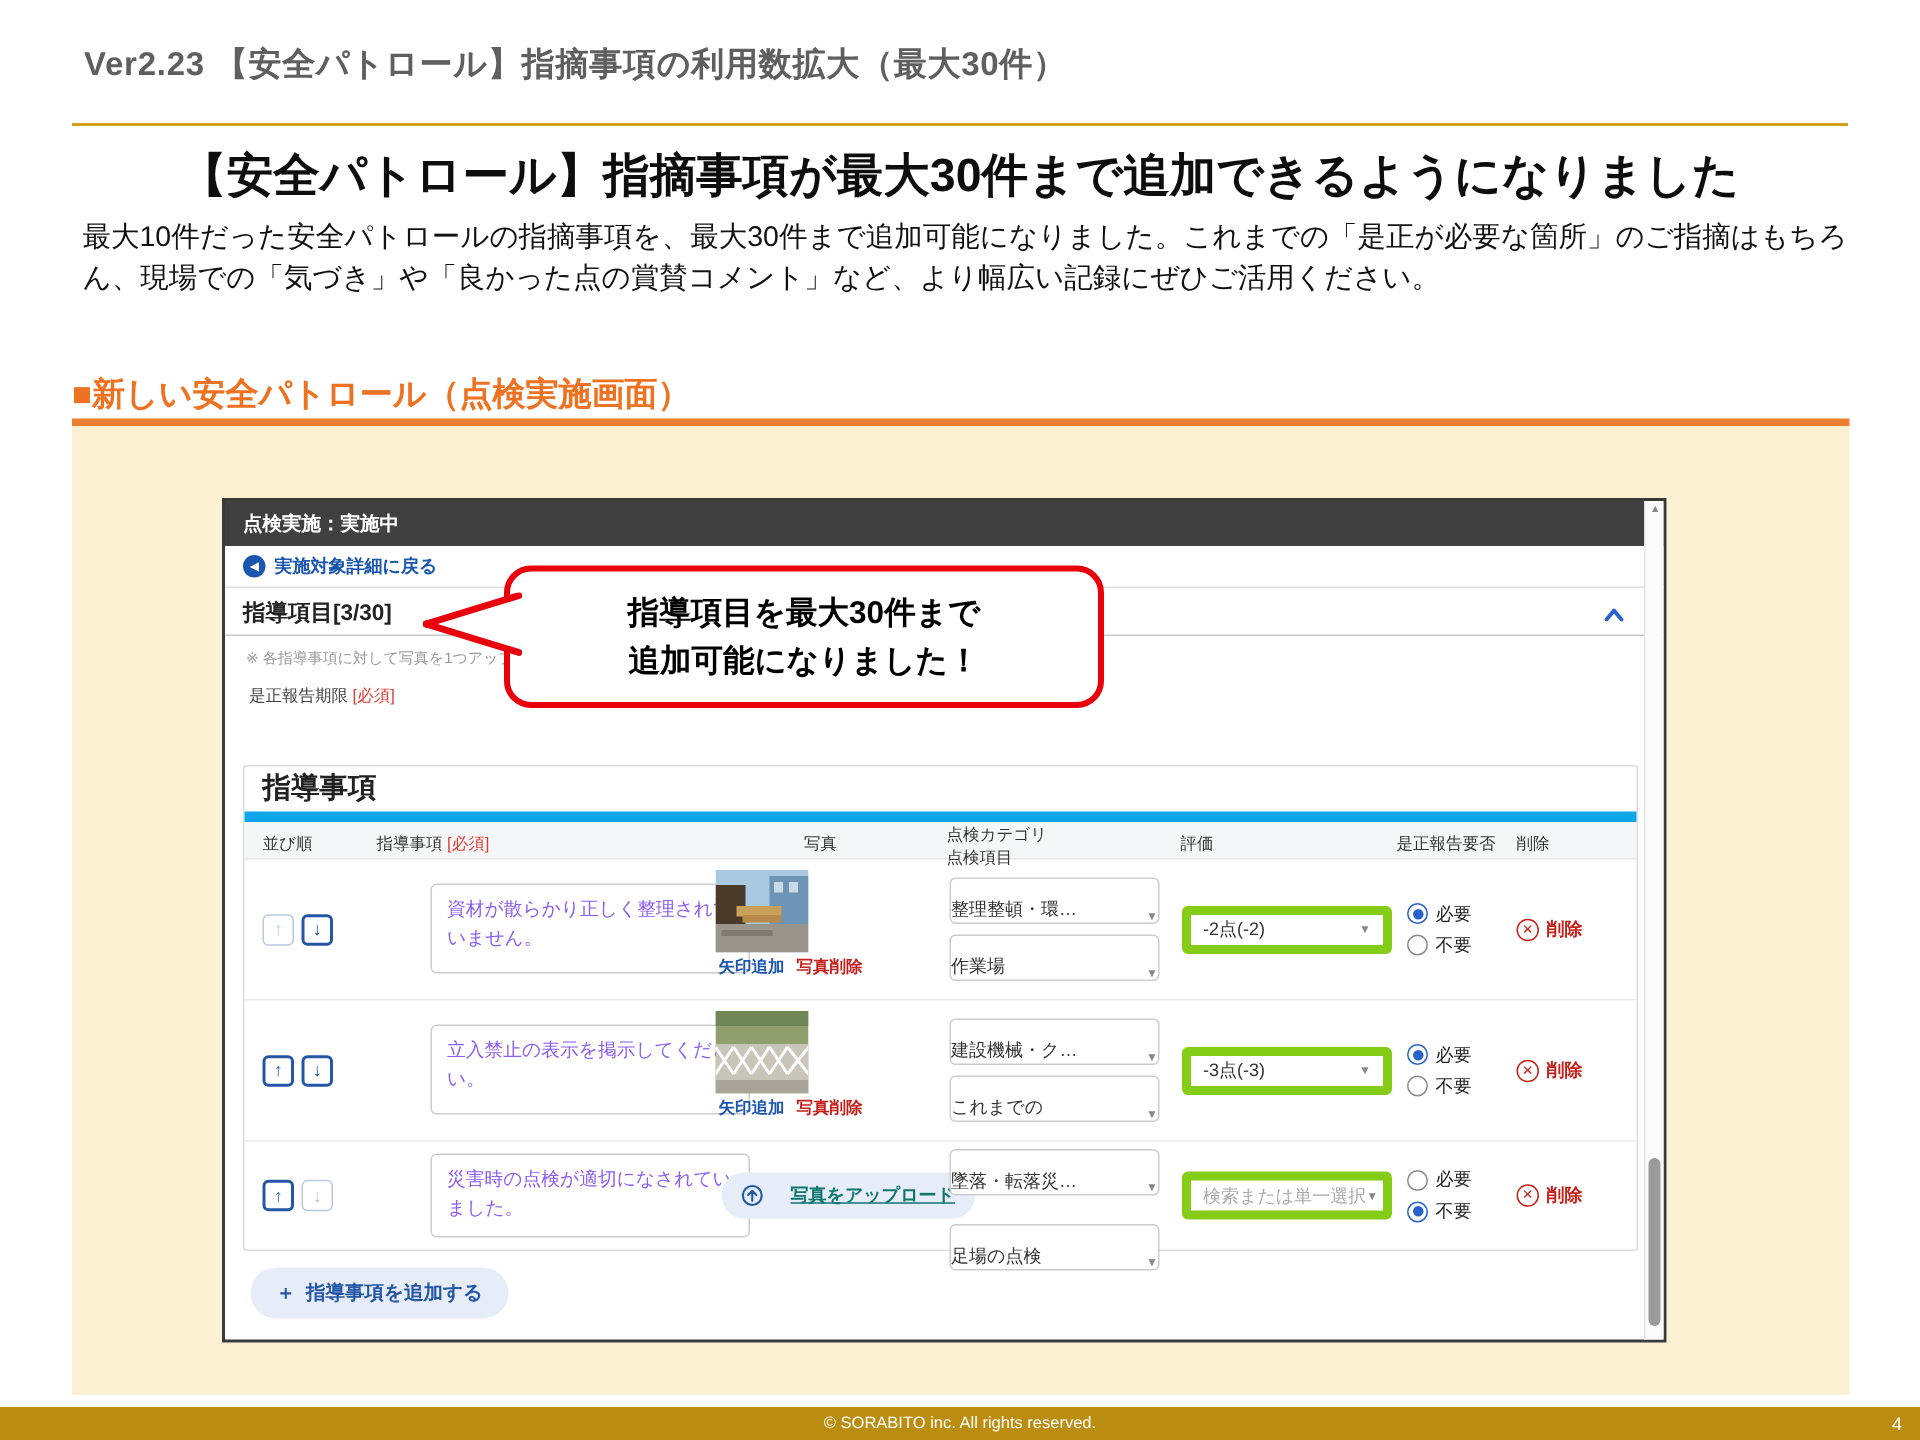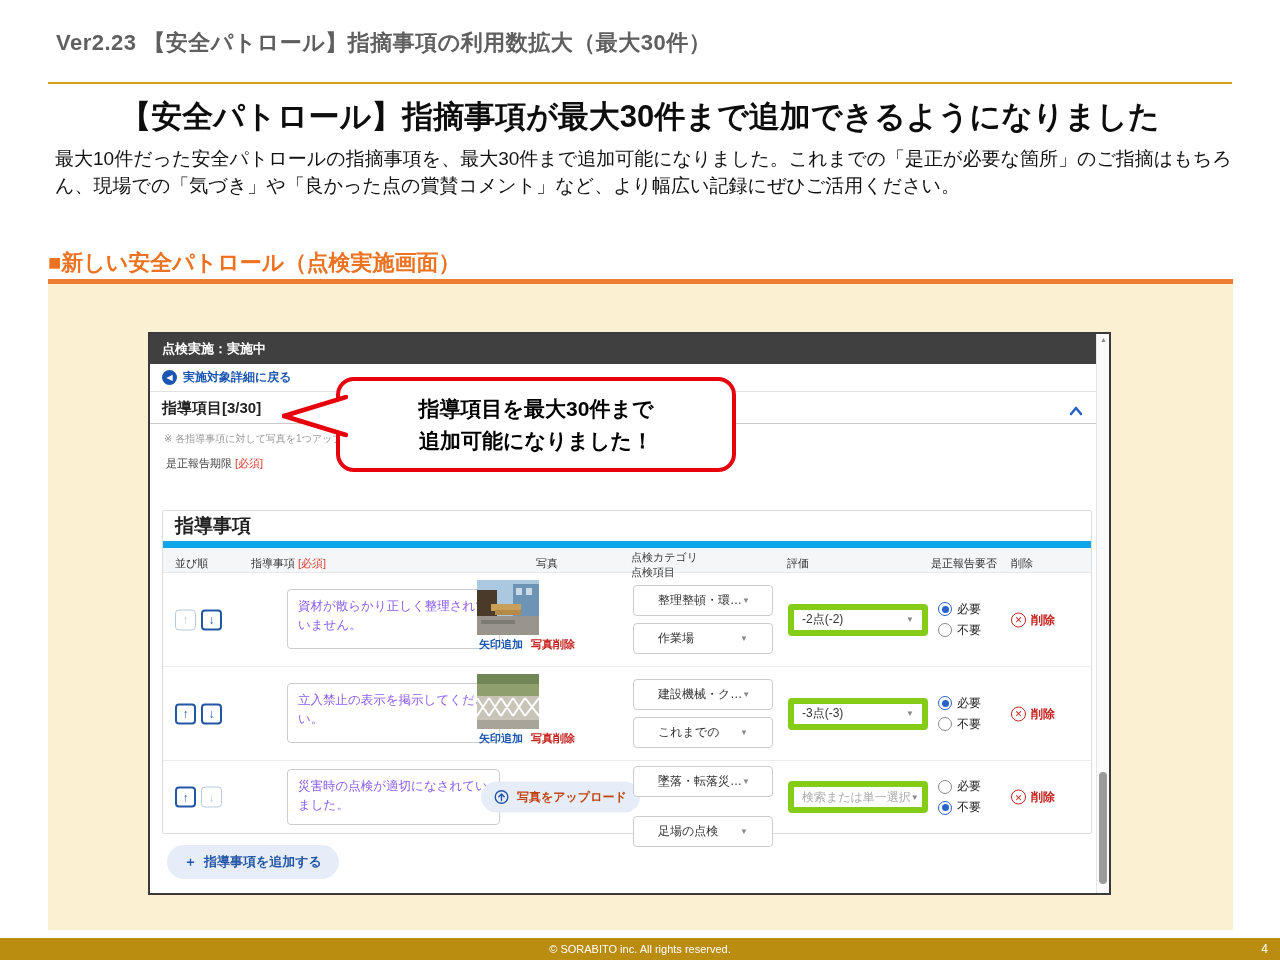--- a/index.html
+++ b/index.html
@@ -47,23 +47,23 @@
   .cell-arrows { position:absolute; left:12px; top:50%; transform:translateY(-50%); display:flex; gap:5px; }
   .arrow-btn { width:21px; height:21px; border:2px solid #2456a6; border-radius:4px; color:#2456a6; font-size:12px; font-weight:bold; display:flex; align-items:center; justify-content:center; background:#fff; }
   .arrow-btn.disabled { opacity:0.32; border-width:1px; }
   .cell-text { position:absolute; left:90px; width:213px; border:1px solid #ccc; border-radius:4px; padding:7px 10px; font-size:12.5px; color:#8b5cf6; line-height:1.55; background:#fff;margin-left:34px; }
   .t-tall { top:16px; height:60px; }
   .t-short { top:8px; height:56px; }
   .cell-photo { position:absolute; left:314px; top:7px; width:62px; height:55px; }
   .photo-links { position:absolute; left:316px; top:64px; display:flex; gap:8px; font-size:11px; font-weight:bold; white-space:nowrap; }
   .link-blue { color:#1a56b0; }
   .link-red { color:#c4211c; }
-  .cell-upload { position:absolute; left:318px; top:50%; transform:translateY(-50%); background:#e7edf8; color:#c2410c; font-weight:bold; font-size:12px; padding:7px 13px; border-radius:17px; display:flex; align-items:center; gap:8px; white-space:nowrap; }
+  .cell-upload { position:absolute; left:318px; top:50%; transform:translateY(-50%); background:#e7edf8; color:#0f766e; font-weight:bold; font-size:12px; padding:7px 13px; border-radius:17px; display:flex; align-items:center; gap:18px; white-space:nowrap;text-decoration:underline; }
   .cell-selects { position:absolute; left:470px; width:140px; }
-  .select { position:absolute; left:0; width:140px; height:31px; border:1px solid #ccc; border-radius:4px; display:flex; align-items:center; justify-content:space-between; padding:0 24px; font-size:12px; color:#333; background:#fff; white-space:nowrap; }
+  .select { position:absolute; left:0; width:140px; height:31px; border:1px solid #ccc; border-radius:4px; display:flex; align-items:flex-end; justify-content:space-between; padding:0 0; font-size:12px; color:#333; background:#fff; white-space:nowrap; }
   .sel-1t{top:12px} .sel-2t{top:50px} .sel-1s{top:5px} .sel-2s{top:55px}
   .caret { font-size:8px; color:#888; flex:0 0 auto; }
   .cell-rating { position:absolute; left:625px; top:50%; transform:translateY(-50%); width:140px; height:32px; border:6px solid #84cc16; border-radius:4px; display:flex; align-items:center; justify-content:space-between; padding:0 8px; font-size:12px; color:#333; background:#fff; white-space:nowrap; }
   .placeholder { color:#aaa; }
   .cell-report { position:absolute; left:775px; top:50%; transform:translateY(-50%); display:flex; flex-direction:column; gap:4px; }
   .radio-opt { display:flex; align-items:center; gap:5px; }
   .radio-circle { width:14px; height:14px; border:1.5px solid #8a8a8a; border-radius:50%; display:flex; align-items:center; justify-content:center; background:#fff; flex:0 0 auto; }
   .radio-dot { width:0; height:0; }
   .radio-opt.checked .radio-circle { border-color:#2962cc; }
   .radio-opt.checked .radio-dot { width:7px; height:7px; background:#2962cc; border-radius:50%; }

